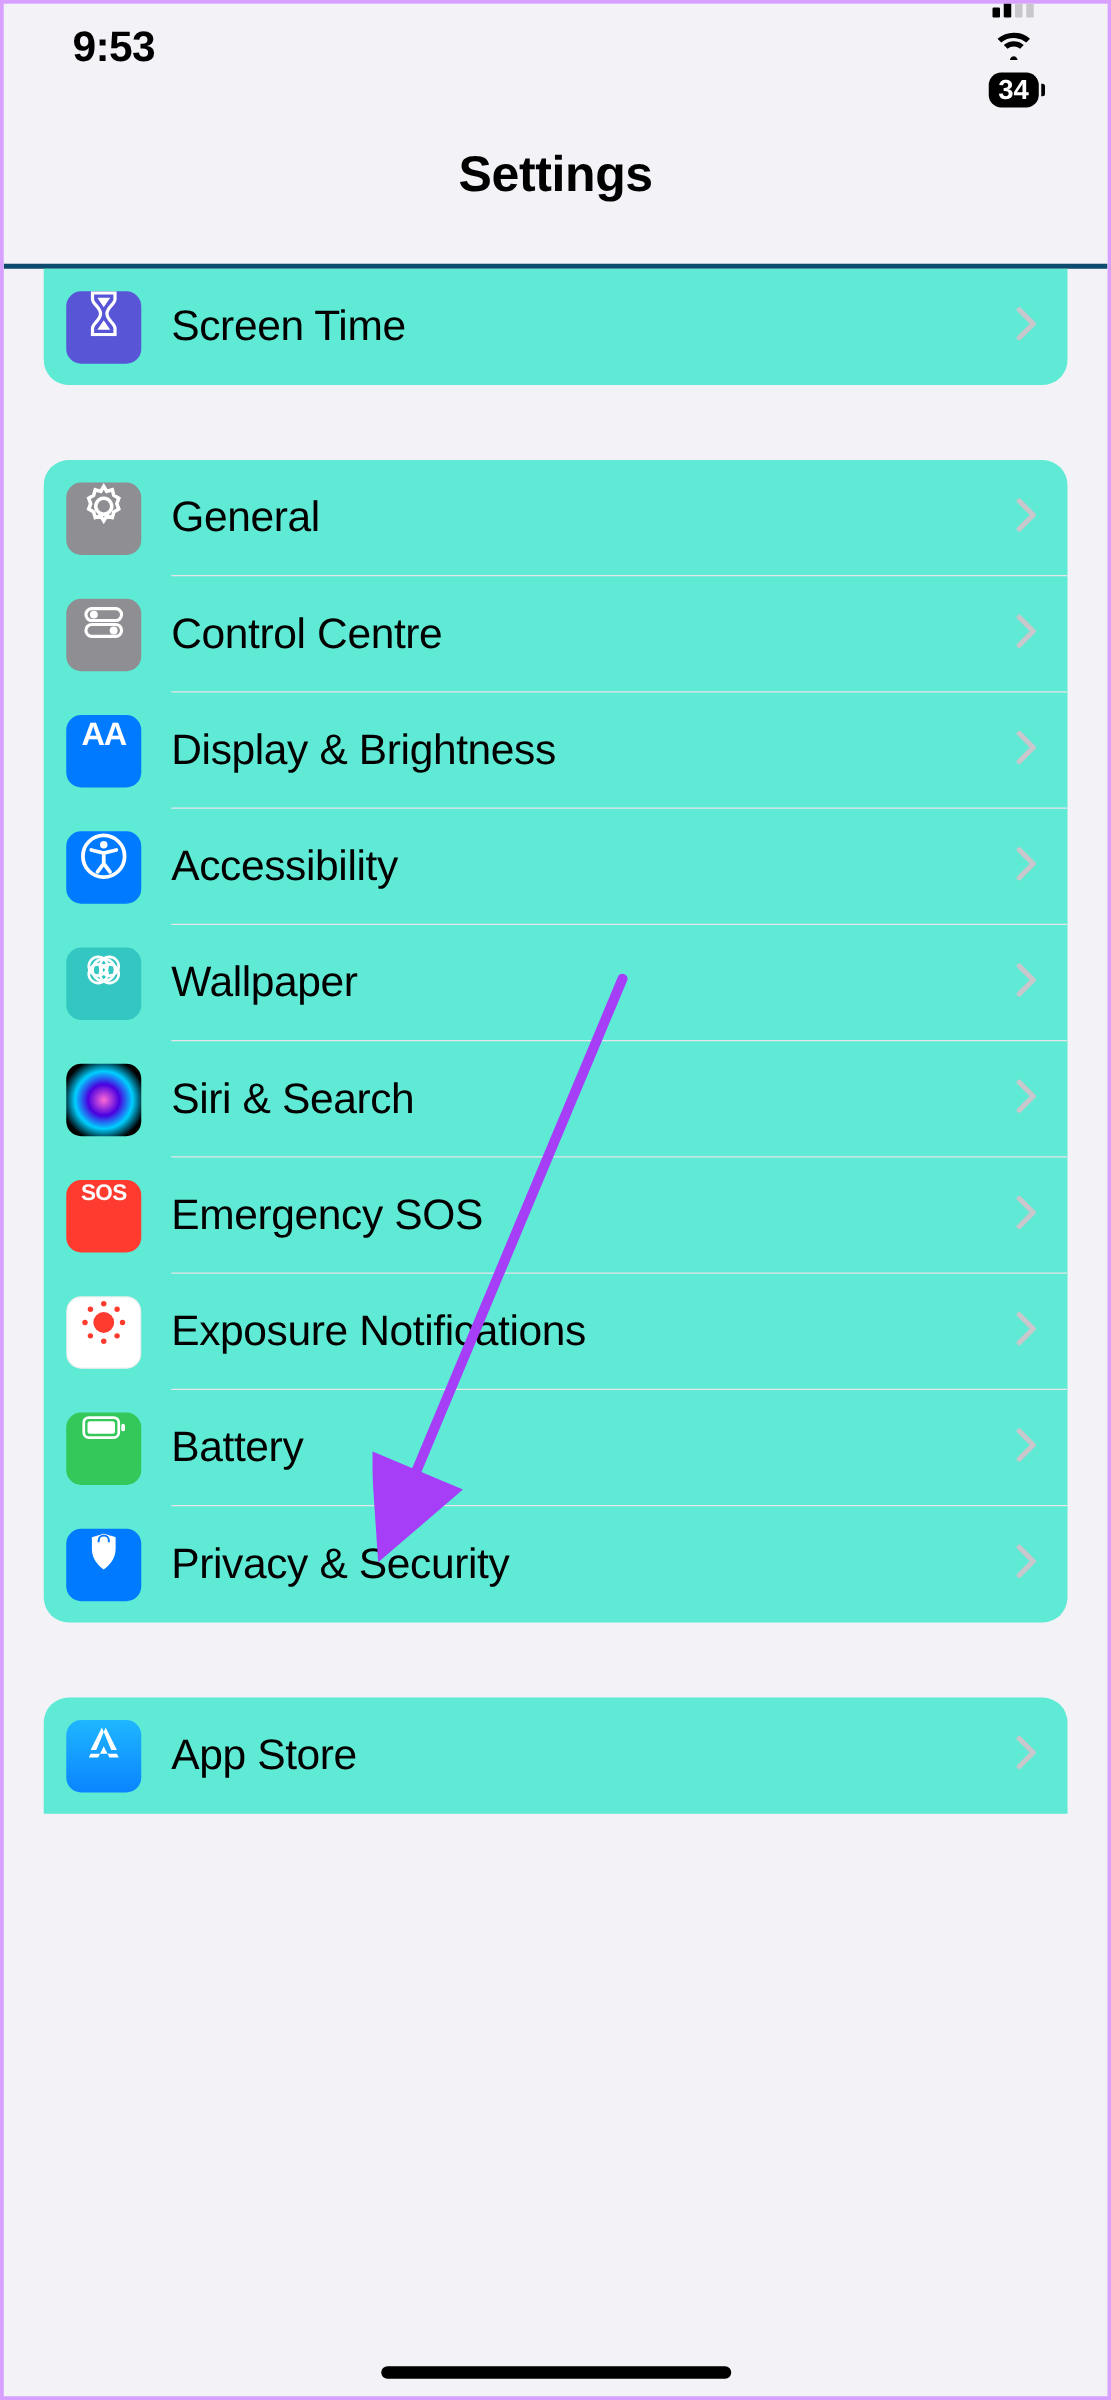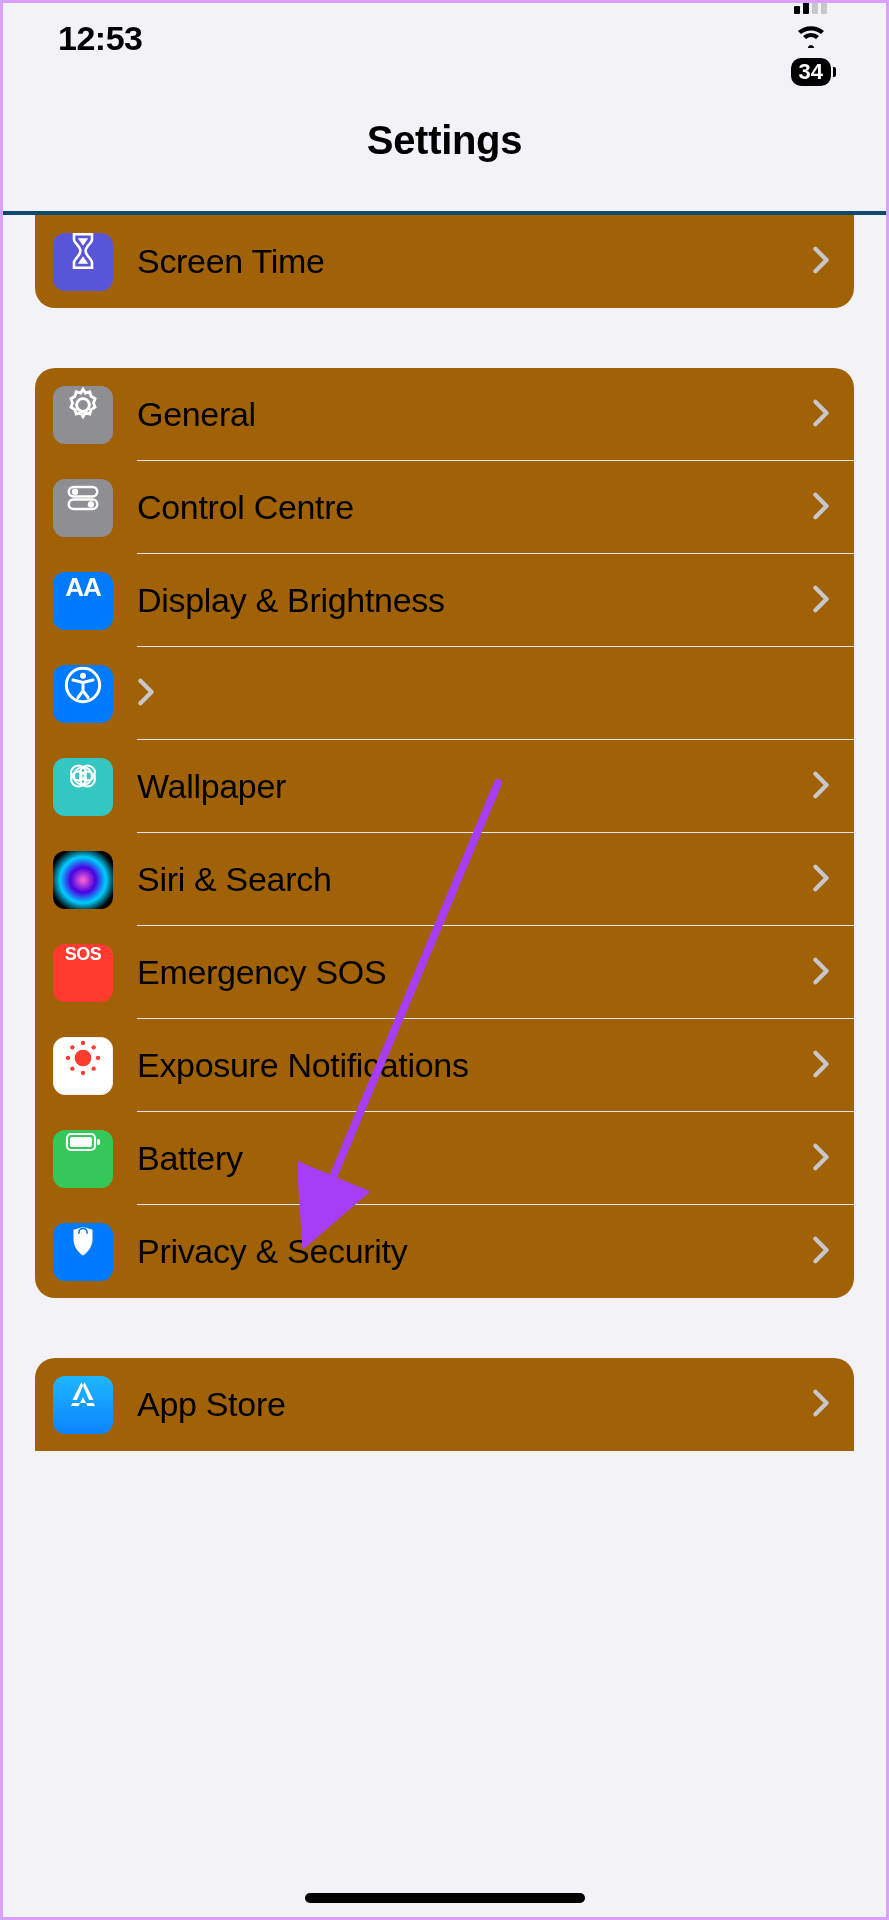--- a/index.html
+++ b/index.html
@@ -89,21 +89,21 @@
       font-weight: 700;
       color: #000;
       letter-spacing: -0.3px;
     }
 
     
     .content {
       padding: 0 32px;
     }
     .group {
-      background: #a16207;
+      background: #5eead4;
       border-radius: 20px;
       margin-top: 60px;
       overflow: hidden;
     }
     .group.partial-top {
       margin-top: 0;
       border-radius: 0 0 20px 20px;
     }
     .group.partial-bottom {
       border-radius: 20px 20px 0 0;
@@ -177,21 +177,21 @@
       left: 295px;
       top: 770px;
       pointer-events: none;
       z-index: 100;
     }
   </style>
 </head>
 <body>
 
 <div class="status-bar">
-  <div class="status-time">12:53</div>
+  <div class="status-time">9:53</div>
   <div class="status-right">
     <div class="signal-icon">
       <div class="signal-bar"></div>
       <div class="signal-bar"></div>
       <div class="signal-bar"></div>
       <div class="signal-bar"></div>
     </div>
     <div class="wifi-icon">
       <svg width="32" height="24" viewBox="0 0 32 24">
           <path d="M16 21 a3 3 0 1 0 0.001 0 M8 12 a12 12 0 0 1 16 0 l-3 3 a8 8 0 0 0 -10 0 z M3 7 a20 20 0 0 1 26 0 l-3 3 a16 16 0 0 0 -20 0 z" fill="#000"></path>
@@ -274,20 +274,21 @@
 
     <div class="row">
       <div class="icon-box" style="background:#007aff">
         <svg width="40" height="40" viewBox="0 0 24 24">
             <circle cx="12" cy="12" r="10" fill="none" stroke="#fff" stroke-width="1.8"></circle>
             <circle cx="12" cy="6.5" r="1.8" fill="#fff"></circle>
             <path d="M6 9 l6 1.5 l6 -1.5 M12 10.5 v5 l-3 4 M12 15.5 l3 4" stroke="#fff" stroke-width="1.8" fill="none" stroke-linecap="round"></path>
           </svg>
       </div>
       <div class="row-body">
+        <span class="row-label">Accessibility</span>
         <span class="chevron"><svg width="18" height="28" viewBox="0 0 12 20">
               <path d="M2 2 L10 10 L2 18" stroke="currentColor" stroke-width="3" fill="none" stroke-linecap="round" stroke-linejoin="round"></path>
             </svg></span>
       </div>
     </div>
 
     <div class="row">
       <div class="icon-box" style="background:#34c7c2">
         <svg width="36" height="36" viewBox="0 0 24 24" fill="none" stroke="#fff" stroke-width="1.4">
           <circle cx="12" cy="12" r="6"></circle>

